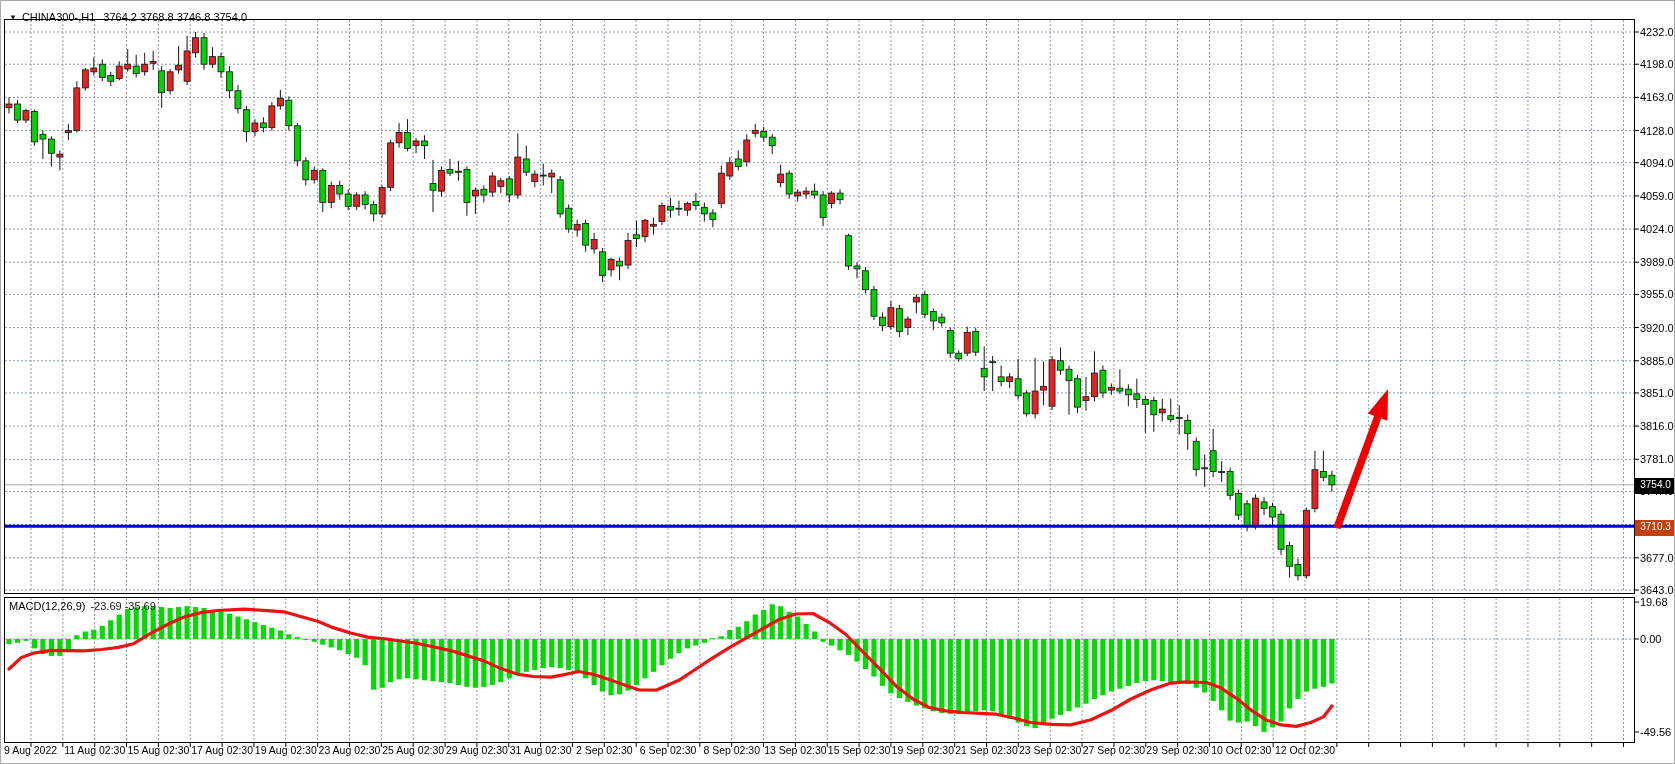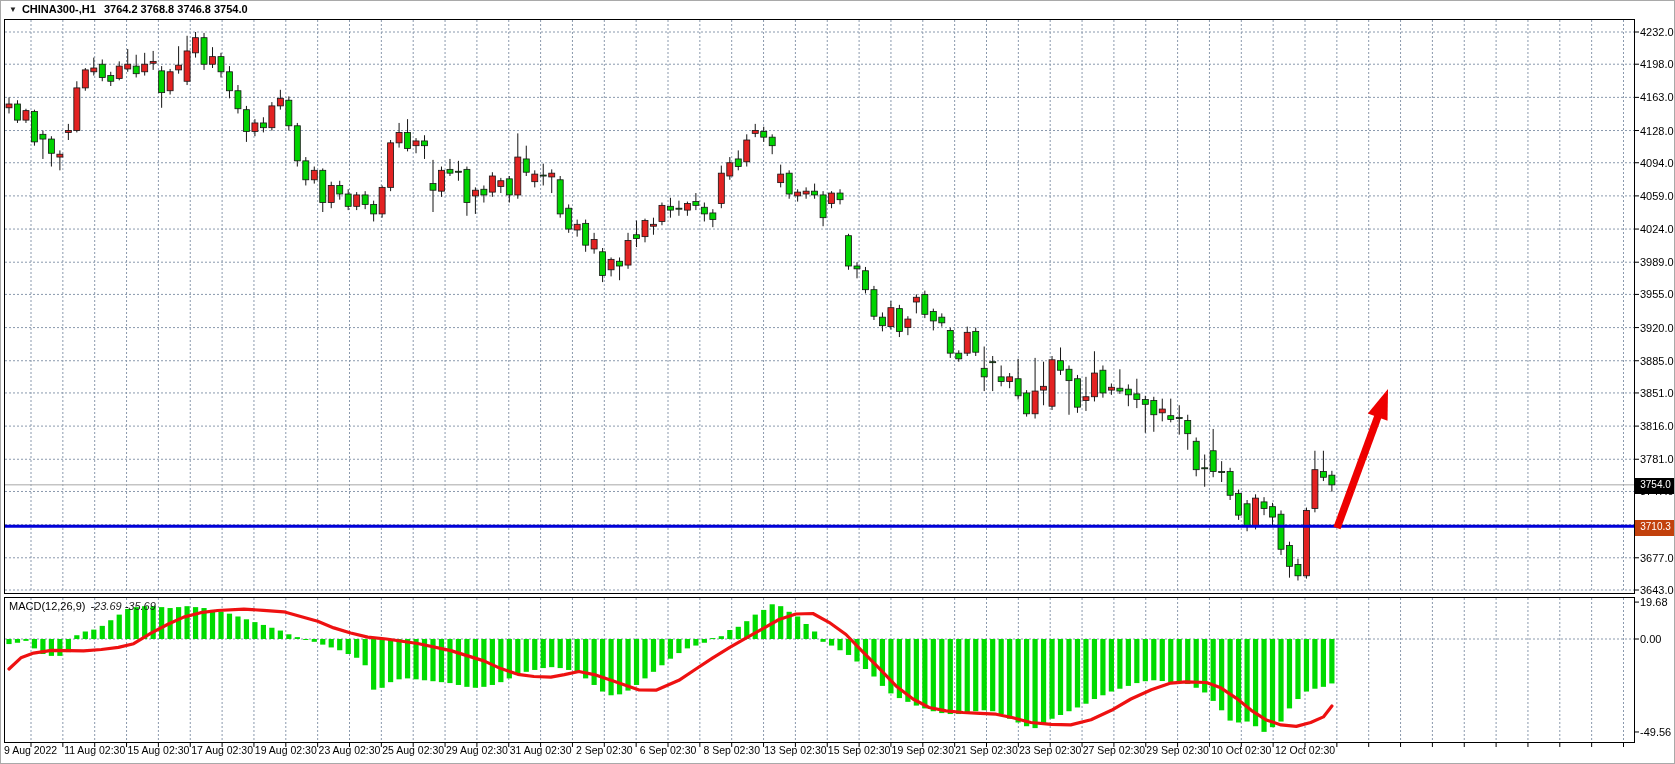--- a/index.html
+++ b/index.html
@@ -3,30 +3,30 @@
 <meta charset="utf-8">
 <style>
   html,body{margin:0;padding:0;background:#d4d0c8;}
   .window{
     position:relative;width:1675px;height:764px;background:#ffffff;
     border:1px solid #a9a9a9;box-sizing:border-box;overflow:hidden;
     font-family:"Liberation Sans",sans-serif;
   }
   #chart-svg{position:absolute;left:0;top:0;}
   .chart-title{
-    position:absolute;left:8px;top:2px;font-size:11px;color:#000;
-    white-space:nowrap;z-index:5;font-weight:bold;
+    position:absolute;left:8px;top:10px;font-size:11px;color:#000;
+    white-space:nowrap;z-index:5;
   }
   .chart-title .dd{font-size:8px;color:#222;margin-right:5px;vertical-align:1px;}
   .chart-title .sym{margin-right:8px;}
   .macd-title{
     position:absolute;left:8px;top:599px;font-size:11px;color:#000;
     white-space:nowrap;z-index:5;
   }
-  .macd-title .vals{margin-left:5px;color:#1a1a1a;font-style:italic;}
+  .macd-title .vals{margin-left:5px;color:#1a1a1a;}
   .price-badge{
     position:absolute;left:1634px;width:41px;height:16px;line-height:14px;
     text-align:center;font-size:10px;color:#fff;z-index:6;
   }
   #current-badge{top:477px;background:#000000;}
   #hline-badge{top:519px;background:#c2410c;}
 </style>
 </head>
 <body>
 

